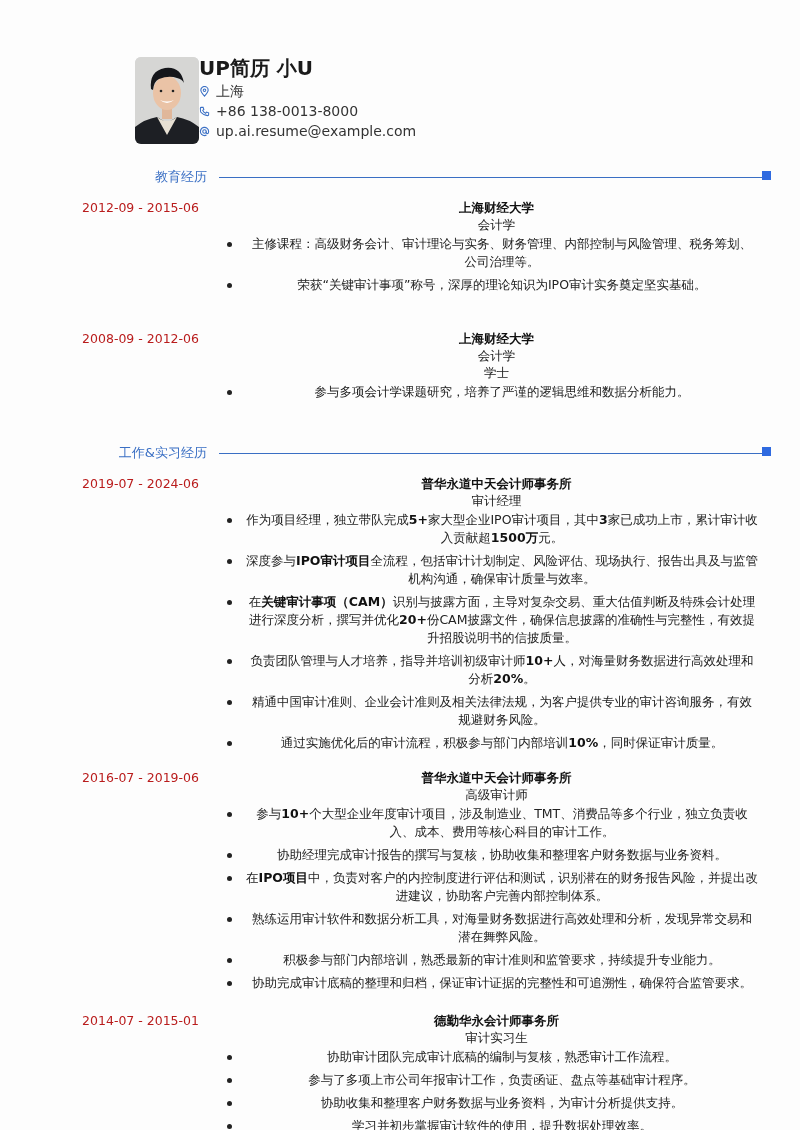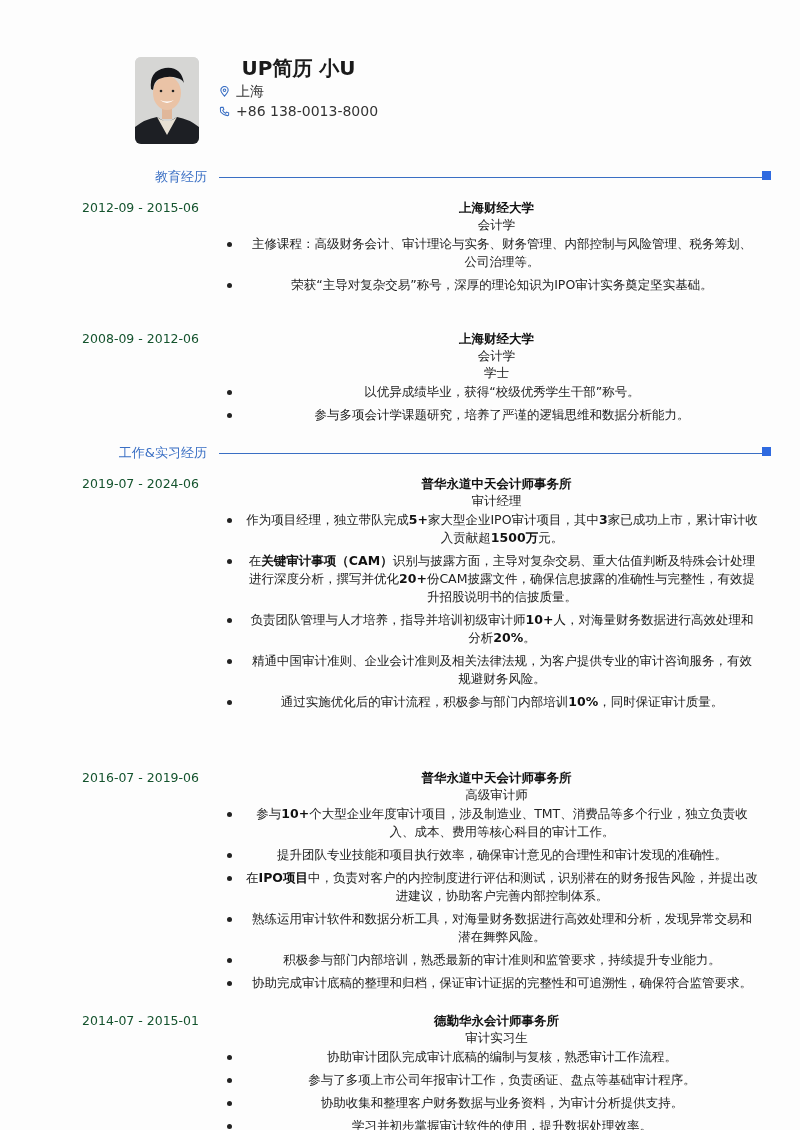--- a/index.html
+++ b/index.html
@@ -8,33 +8,33 @@
     background: #fdfdfd;
     font-family: "DejaVu Sans", "Liberation Sans", sans-serif;
     color: #222;
     position: relative;
   }
   .header { position: absolute; left: 135px; top: 57px; display: flex; }
   .photo {
     width: 64px; height: 87px; border-radius: 6px; overflow: hidden;
     background: #d9d9d9; position: relative;
   }
-  .name-block { margin-left: 20px; margin-top: -2px; text-align: center; }
+  .name-block { margin-top: -2px; }
   .name { font-size: 20px; font-weight: bold; color: #1a1a1a; line-height: 26px; }
   .contact { display: flex; align-items: center; font-size: 14px; color: #333; line-height: 20px; height: 20px; }
   .contact svg { width: 11px; height: 11px; margin-right: 6px; }
   .section-head { position: absolute; left: 0; width: 800px; height: 20px; }
   .section-title {
     position: absolute; right: 593px; top: 0; font-size: 13px; color: #3a6fc4; white-space: nowrap; line-height: 20px;
   }
   .section-line { position: absolute; left: 219px; top: 10px; width: 545px; height: 1px; background: #3a6fc4; }
   .section-marker { position: absolute; left: 762px; top: 4px; width: 9px; height: 9px; background: #2f6ae0; }
   .entry { position: absolute; left: 0; width: 800px; }
   .date {
-    position: absolute; right: 601px; top: 0; font-size: 12.5px; color: #14532d; white-space: nowrap; line-height: 17px;
+    position: absolute; right: 601px; top: 0; font-size: 12.5px; color: #b91c1c; white-space: nowrap; line-height: 17px;
   }
   .content { position: absolute; left: 219px; width: 555px; text-align: center; }
   .org { font-size: 12.5px; font-weight: bold; line-height: 17px; color: #111; }
   .sub { font-size: 12.5px; line-height: 17px; color: #222; }
   ul { margin: 2px 16px 0 0; padding: 0; list-style: none; }
   li {
     position: relative; padding-left: 27px; font-size: 12.5px; line-height: 18px;
     color: #222; margin-bottom: 5px;
   }
   li::before {
@@ -68,83 +68,90 @@
         <circle cx="6" cy="4.6" r="1.4" fill="none" stroke="#3a6fc4" stroke-width="1.1"></circle>
       </svg>
       <span>上海</span>
     </div>
     <div class="contact">
       <svg viewBox="0 0 12 12">
         <path d="M2.5 1.5 L4.5 1.5 L5.3 3.8 L4 4.8 Q5 7 7.2 8 L8.2 6.7 L10.5 7.5 L10.5 9.5 Q10.5 10.5 9.5 10.5 Q5 10.2 1.8 6.5 Q1.5 4.5 1.5 2.5 Q1.5 1.5 2.5 1.5 Z" fill="none" stroke="#3a6fc4" stroke-width="1.1"></path>
       </svg>
       <span>+86 138-0013-8000</span>
     </div>
+    <div class="contact">
+      <svg viewBox="0 0 12 12">
+        <circle cx="6" cy="6" r="1.9" fill="none" stroke="#3a6fc4" stroke-width="1.2"></circle>
+        <path d="M7.9 6 L7.9 7 Q7.9 8.3 9.2 8.3 Q10.5 8.3 10.5 6 A4.5 4.5 0 1 0 8.2 9.9" fill="none" stroke="#3a6fc4" stroke-width="1.2"></path>
+      </svg>
+      <span>up.ai.resume@example.com</span>
+    </div>
   </div>
 </div>
 
 <div class="section-head" style="top:167px;">
   <div class="section-title">教育经历</div>
   <div class="section-line"></div>
   <div class="section-marker"></div>
 </div>
 
 <div class="entry" style="top:199px;">
   <div class="date">2012-09 - 2015-06</div>
   <div class="content">
     <div class="org">上海财经大学</div>
     <div class="sub">会计学</div>
     <ul>
       <li>主修课程：高级财务会计、审计理论与实务、财务管理、内部控制与风险管理、税务筹划、公司治理等。</li>
-      <li>荣获“主导对复杂交易”称号，深厚的理论知识为IPO审计实务奠定坚实基础。</li>
+      <li>荣获“关键审计事项”称号，深厚的理论知识为IPO审计实务奠定坚实基础。</li>
     </ul>
   </div>
 </div>
 
 <div class="entry" style="top:330px;">
   <div class="date">2008-09 - 2012-06</div>
   <div class="content">
     <div class="org">上海财经大学</div>
     <div class="sub">会计学</div>
     <div class="sub">学士</div>
     <ul>
-      <li>以优异成绩毕业，获得“校级优秀学生干部”称号。</li>
       <li>参与多项会计学课题研究，培养了严谨的逻辑思维和数据分析能力。</li>
     </ul>
   </div>
 </div>
 
 <div class="section-head" style="top:443px;">
   <div class="section-title">工作&amp;实习经历</div>
   <div class="section-line"></div>
   <div class="section-marker"></div>
 </div>
 
 <div class="entry" style="top:475px;">
   <div class="date">2019-07 - 2024-06</div>
   <div class="content">
     <div class="org">普华永道中天会计师事务所</div>
     <div class="sub">审计经理</div>
     <ul>
         <li><span>作为项目经理，独立带队完成</span><b>5+</b><span>家大型企业IPO审计项目，其中</span><b>3</b><span>家已成功上市，累计审计收入贡献超</span><b>1500万</b><span>元。</span></li>
+        <li><span>深度参与</span><b>IPO审计项目</b><span>全流程，包括审计计划制定、风险评估、现场执行、报告出具及与监管机构沟通，确保审计质量与效率。</span></li>
         <li><span>在</span><b>关键审计事项（CAM）</b><span>识别与披露方面，主导对复杂交易、重大估值判断及特殊会计处理进行深度分析，撰写并优化</span><b>20+</b><span>份CAM披露文件，确保信息披露的准确性与完整性，有效提升招股说明书的信披质量。</span></li>
         <li><span>负责团队管理与人才培养，指导并培训初级审计师</span><b>10+</b><span>人，对海量财务数据进行高效处理和分析</span><b>20%</b><span>。</span></li>
         <li><span>精通中国审计准则、企业会计准则及相关法律法规，为客户提供专业的审计咨询服务，有效规避财务风险。</span></li>
         <li><span>通过实施优化后的审计流程，积极参与部门内部培训</span><b>10%</b><span>，同时保证审计质量。</span></li>
       </ul>
   </div>
 </div>
 
 <div class="entry" style="top:769px;">
   <div class="date">2016-07 - 2019-06</div>
   <div class="content">
     <div class="org">普华永道中天会计师事务所</div>
     <div class="sub">高级审计师</div>
     <ul>
         <li><span>参与</span><b>10+</b><span>个大型企业年度审计项目，涉及制造业、TMT、消费品等多个行业，独立负责收入、成本、费用等核心科目的审计工作。</span></li>
-        <li><span>提升团队专业技能和项目执行效率，确保审计意见的合理性和审计发现的准确性。</span></li>
+        <li><span>协助经理完成审计报告的撰写与复核，协助收集和整理客户财务数据与业务资料。</span></li>
         <li><span>在</span><b>IPO项目</b><span>中，负责对客户的内控制度进行评估和测试，识别潜在的财务报告风险，并提出改进建议，协助客户完善内部控制体系。</span></li>
         <li><span>熟练运用审计软件和数据分析工具，对海量财务数据进行高效处理和分析，发现异常交易和潜在舞弊风险。</span></li>
         <li><span>积极参与部门内部培训，熟悉最新的审计准则和监管要求，持续提升专业能力。</span></li>
         <li><span>协助完成审计底稿的整理和归档，保证审计证据的完整性和可追溯性，确保符合监管要求。</span></li>
       </ul>
   </div>
 </div>
 
 <div class="entry" style="top:1012px;">
   <div class="date">2014-07 - 2015-01</div>

